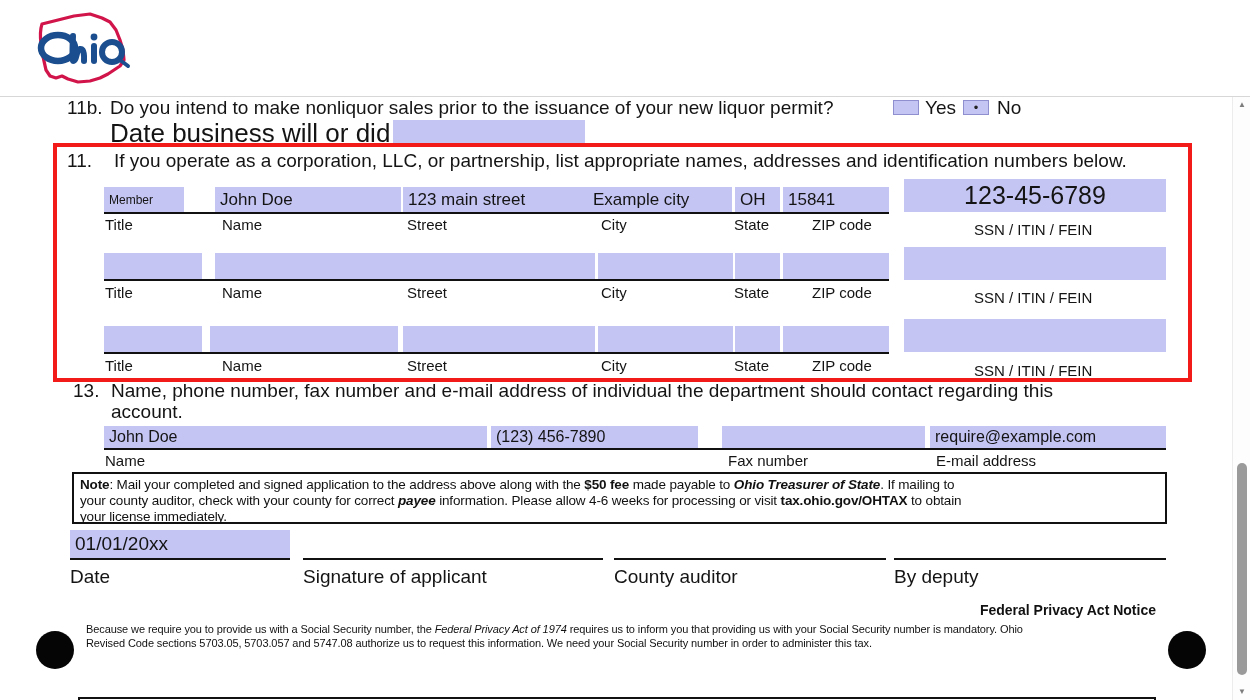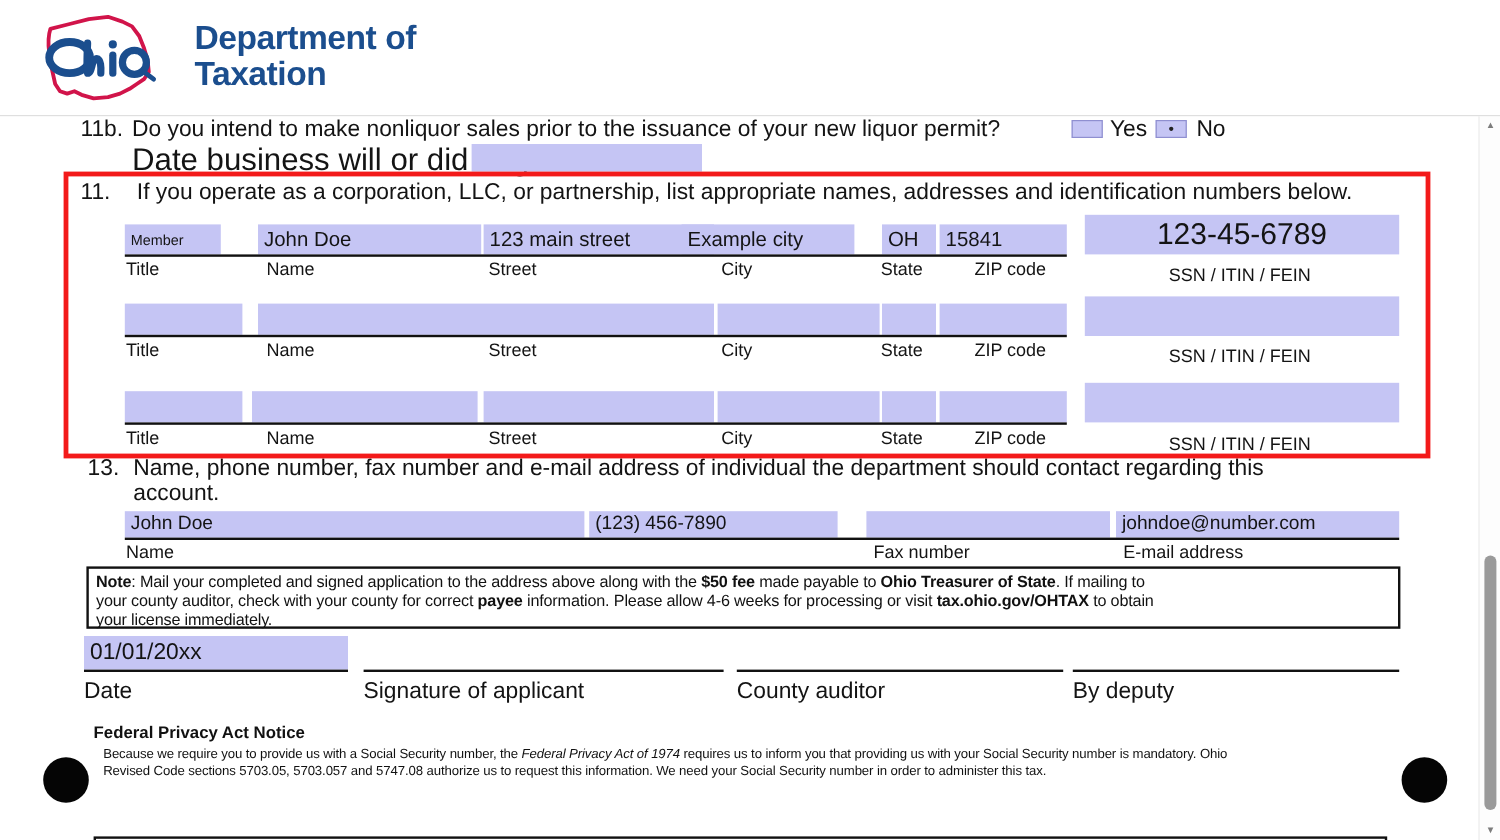--- a/index.html
+++ b/index.html
@@ -89,26 +89,26 @@
     border: 2px solid #111;
     background: #fff;
   }
   .note-p {
     position: absolute;
     color: #111;
     font-size: 13.5px;
     line-height: 16.2px;
     letter-spacing: -0.15px;
   }
-  .bi { font-weight: bold; }
+  .bi { font-weight: bold; font-style: italic; }
 
   .fpa-title {
     position: absolute;
     width: 100%;
-    text-align: left;
+    text-align: right;
     font-weight: bold;
     font-size: 14px;
     color: #111;
   }
   .fpa-body {
     position: absolute;
     color: #111;
     font-size: 11px;
     line-height: 14px;
     letter-spacing: -0.1px;
@@ -157,22 +157,20 @@
           <g fill="#1b4e8e">
             <ellipse cx="30" cy="40" rx="17" ry="13" fill="none" stroke="#1b4e8e" stroke-width="6.5"></ellipse>
             <path d="M45 28 C45 28 44 48 45 53 C49 53 48 42 52 41 C57 40 56 52 56 53" fill="none" stroke="#1b4e8e" stroke-width="6" stroke-linecap="round" stroke-linejoin="round"></path>
             <path d="M66 38 L66 53" fill="none" stroke="#1b4e8e" stroke-width="6" stroke-linecap="round"></path>
             <circle cx="66" cy="29" r="3.4"></circle>
             <ellipse cx="84" cy="44" rx="10" ry="10" fill="none" stroke="#1b4e8e" stroke-width="6"></ellipse>
             <path d="M92 52 L100 58" fill="none" stroke="#1b4e8e" stroke-width="4" stroke-linecap="round"></path>
           </g>
         </svg>
       </div>
-      <div class="dept-title">Department of
-Taxation</div>
     </div>
   </div>
   <div class="header-rule"></div>
 
   <div class="doc">
     <div class="scan">
 
       <div class="txt" style="left:67px; top:0px; font-size:19px; line-height:21px;">11b.</div>
       <div class="txt" style="left:110px; top:0px; font-size:19px; line-height:21px;">Do you intend to make nonliquor sales prior to the issuance of your new liquor permit?</div>
 
@@ -186,21 +184,21 @@
 
       <div class="txt" style="left:110px; top:26px; font-size:26px; line-height:21px;">Date business will or did begin</div>
       <div class="fillval" style="left:393px; top:23px; width:192px; height:23px; font-size:17px;"></div>
 
       <div class="txt" style="left:67px; top:53px; font-size:19px; line-height:22px;">11.</div>
       <div class="txt" style="left:114px; top:53px; font-size:19px; line-height:22px;">If you operate as a corporation, LLC, or partnership, list appropriate names, addresses and identification numbers below.</div>
 
       <div class="fillval" style="left:104px; top:90px; width:80px; height:25px; font-size:12px;">Member</div>
       <div class="fillval" style="left:215px; top:90px; width:186px; height:25px; font-size:17px;">John Doe</div>
       <div class="fillval" style="left:403px; top:90px; width:192px; height:25px; font-size:17px;">123 main street</div>
-      <div class="fillval" style="left:568px; top:90px; width:144px; height:25px; font-size:17px;">Example city</div>
+      <div class="fillval" style="left:588px; top:90px; width:144px; height:25px; font-size:17px;">Example city</div>
       <div class="fillval" style="left:735px; top:90px; width:45px; height:25px; font-size:17px;">OH</div>
       <div class="fillval" style="left:783px; top:90px; width:106px; height:25px; font-size:17px;">15841</div>
       <div class="fillval" style="left:904px; top:82px; width:262px; height:33px; font-size:25px; justify-content:center; padding-left:0;">123-45-6789</div>
 
       <div class="rule" style="left:104px; top:115px; width:785px;"></div>
 
       <div class="txt" style="left:105px; top:119px; font-size:15px;">Title</div>
       <div class="txt" style="left:222px; top:119px; font-size:15px;">Name</div>
       <div class="txt" style="left:407px; top:119px; font-size:15px;">Street</div>
       <div class="txt" style="left:601px; top:119px; font-size:15px;">City</div>
@@ -243,21 +241,21 @@
       <div class="txt" style="left:812px; top:260px; font-size:15px;">ZIP code</div>
       <div class="txt" style="left:974px; top:265px; font-size:15px;">SSN / ITIN / FEIN</div>
 
       <div class="txt" style="left:73px; top:283px; font-size:19px; line-height:22px;">13.</div>
       <div class="txt" style="left:111px; top:283px; font-size:19px; line-height:22px;">Name, phone number, fax number and e-mail address of individual the department should contact regarding this</div>
       <div class="txt" style="left:111px; top:304px; font-size:19px; line-height:22px;">account.</div>
 
       <div class="fillval" style="left:104px; top:329px; width:383px; height:22px; font-size:16px;">John Doe</div>
       <div class="fillval" style="left:491px; top:329px; width:207px; height:22px; font-size:16px;">(123) 456-7890</div>
       <div class="fillval" style="left:722px; top:329px; width:203px; height:22px; font-size:16px;"></div>
-      <div class="fillval" style="left:930px; top:329px; width:236px; height:22px; font-size:16px;">johndoe@number.com</div>
+      <div class="fillval" style="left:930px; top:329px; width:236px; height:22px; font-size:16px;">require@example.com</div>
 
       <div class="rule" style="left:104px; top:351px; width:1062px;"></div>
 
       <div class="txt" style="left:105px; top:355px; font-size:15px;">Name</div>
       <div class="txt" style="left:497px; top:355px; font-size:15px;margin-top:18px;">Phone number</div>
       <div class="txt" style="left:728px; top:355px; font-size:15px;">Fax number</div>
       <div class="txt" style="left:936px; top:355px; font-size:15px;">E-mail address</div>
 
       <div class="boxed" style="left:72px; top:375px; width:1095px; height:52px;"></div>
       <div class="note-p" style="left:80px; top:380px; width:1080px;">

